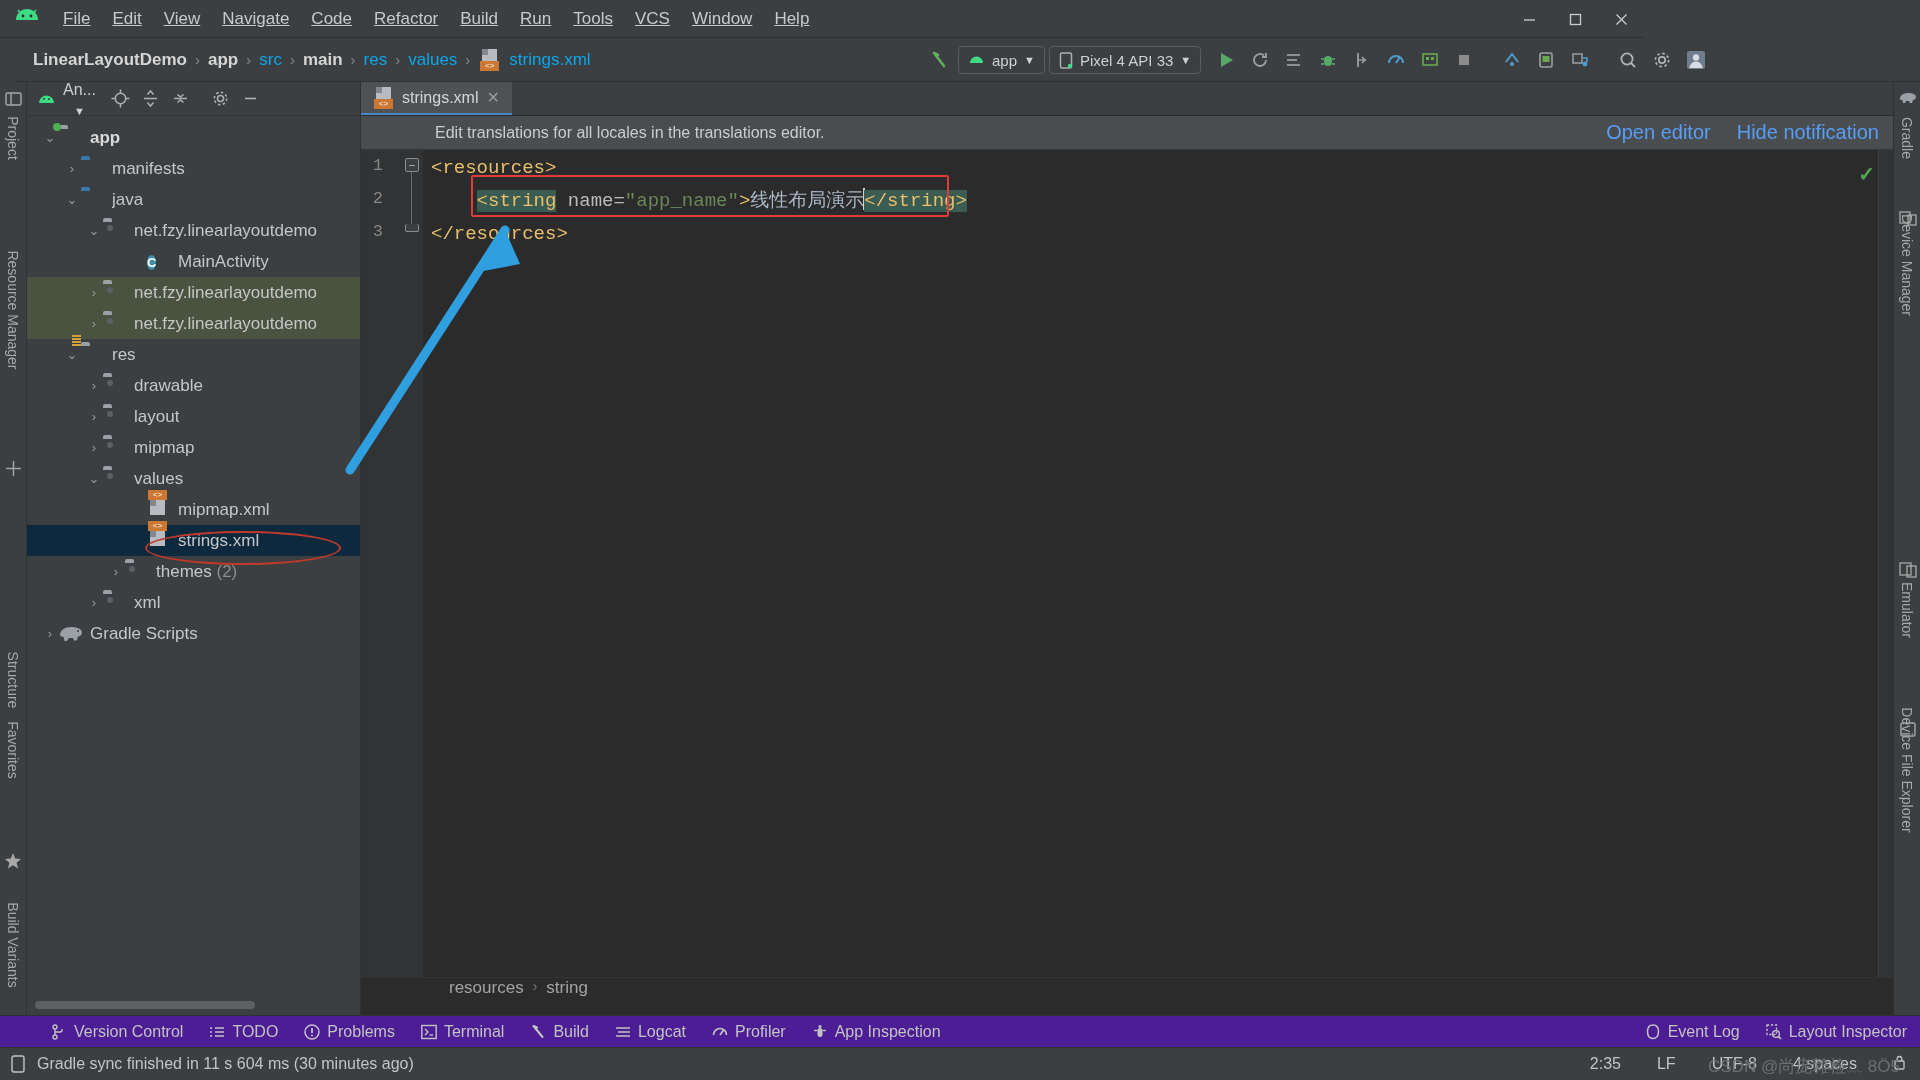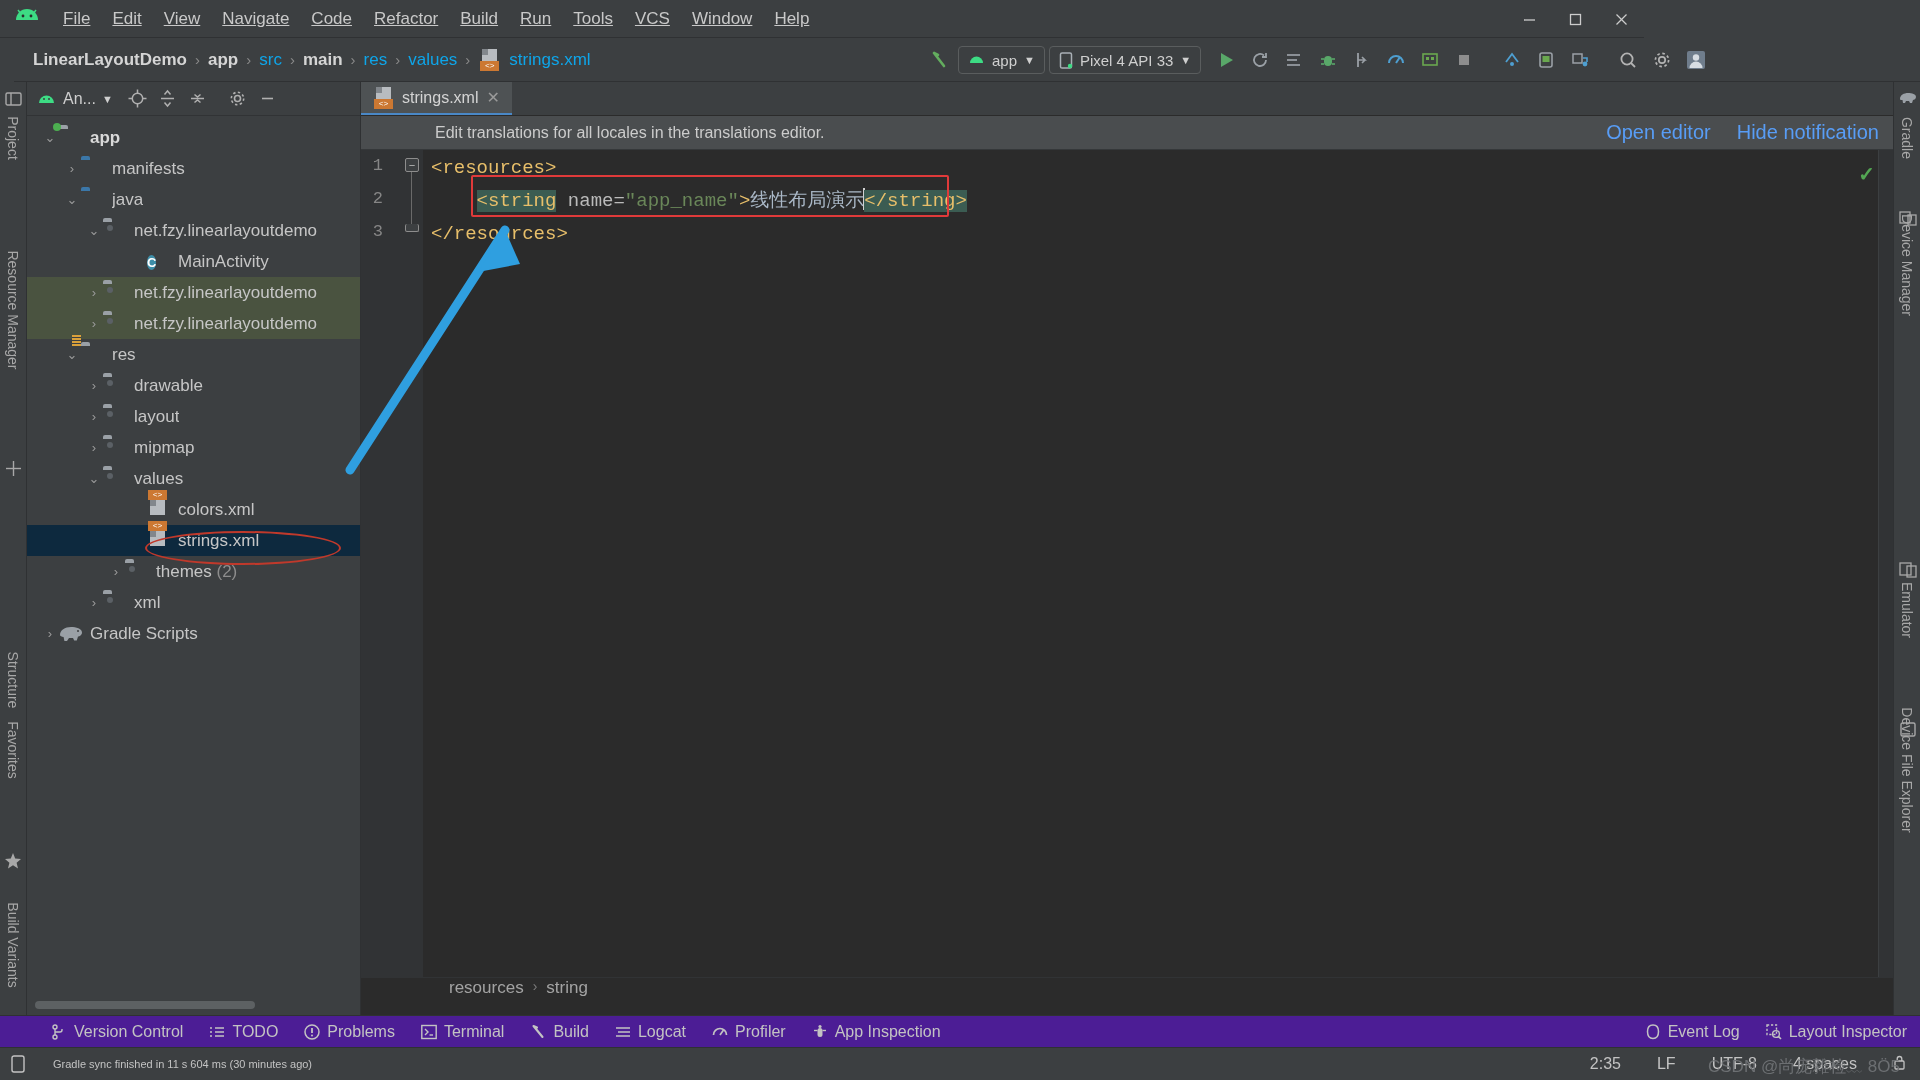--- a/index.html
+++ b/index.html
@@ -79,21 +79,21 @@
 
   
   .project-panel {
     position: absolute; left: 27px; top: 82px; width: 334px; bottom: 65px;
     background: #3c3f41; border-right: 1px solid #2f3133;
   }
   .panel-header {
     height: 34px; display: flex; align-items: center; gap: 4px; padding: 0 6px;
     border-bottom: 1px solid #313335;
   }
-  .panel-title { font-size: 16px; color: #cfcfcf; display: flex; align-items: center; gap: 6px; }
+  .panel-title { font-size: 16px; color: #cfcfcf; display: flex; align-items: center; gap: 6px; flex-direction: column; }
   .hicon { width: 26px; height: 26px; display: flex; align-items: center; justify-content: center; }
 
   .tree { position: absolute; top: 36px; left: 0; right: 0; bottom: 24px; overflow: hidden; padding-top: 4px; }
   .row {
     height: 31px; display: flex; align-items: center; font-size: 17px;
     color: #c6c6c6; white-space: nowrap; position: relative;
   }
   .row.sel { background: #0d293e; }
   .row.grp { background: #4a5340; }
   .row .arrow {
@@ -220,21 +220,21 @@
   }
   .tw { display: flex; align-items: center; gap: 7px; padding: 0 13px; font-size: 16px; color: #c3c3c3; }
   .tw:first-child { margin-left: 38px; }
   .tw-right { margin-left: auto; display: flex; align-items: center; }
 
   .statusbar {
     position: absolute; left: 0; right: 0; bottom: 0; height: 33px;
     background: #3c3f41; display: flex; align-items: center;
     border-top: 1px solid #2f3133;
   }
-  .status-left { display: flex; align-items: center; gap: 27px; padding-left: 10px; font-size: 11px; color: #c3c3c3; }
+  .status-left { display: flex; align-items: center; gap: 11px; padding-left: 10px; font-size: 16px; color: #c3c3c3; }
   .status-right { margin-left: auto; display: flex; align-items: center; gap: 36px; padding-right: 14px; font-size: 16px; color: #c3c3c3; }
   .watermark {
     position: absolute; right: 20px; bottom: 2px; font-size: 17px; color: #6f7275;
     white-space: nowrap; opacity: .95;
   }
 
   
   .annot-ellipse {
     position: absolute; left: 145px; top: 531px; width: 196px; height: 34px;
     border: 2px solid #c0392b; border-radius: 50%; pointer-events: none;
@@ -602,21 +602,21 @@
         <div class="row">
           <span style="width:58px;flex:0 0 58px;"></span>
           <span class="arrow">⌄</span>
           <span class="fico"><span class="ico-folder-gray pkg"></span></span>
           <span class="lbl">values</span>
         </div>
         <div class="row">
           <span style="width:102px;flex:0 0 102px;"></span>
           <span class="arrow"></span>
           <span class="fico"><span class="ico-xmlfile"><span class="pg"></span><span class="fold"></span><span class="tag">&lt;&gt;</span></span></span>
-          <span class="lbl">colors.xml</span>
+          <span class="lbl">mipmap.xml</span>
         </div>
         <div class="row sel">
           <span style="width:102px;flex:0 0 102px;"></span>
           <span class="arrow"></span>
           <span class="fico"><span class="ico-xmlfile"><span class="pg"></span><span class="fold"></span><span class="tag">&lt;&gt;</span></span></span>
           <span class="lbl">strings.xml</span>
         </div>
         <div class="row">
           <span style="width:80px;flex:0 0 80px;"></span>
           <span class="arrow">›</span>

